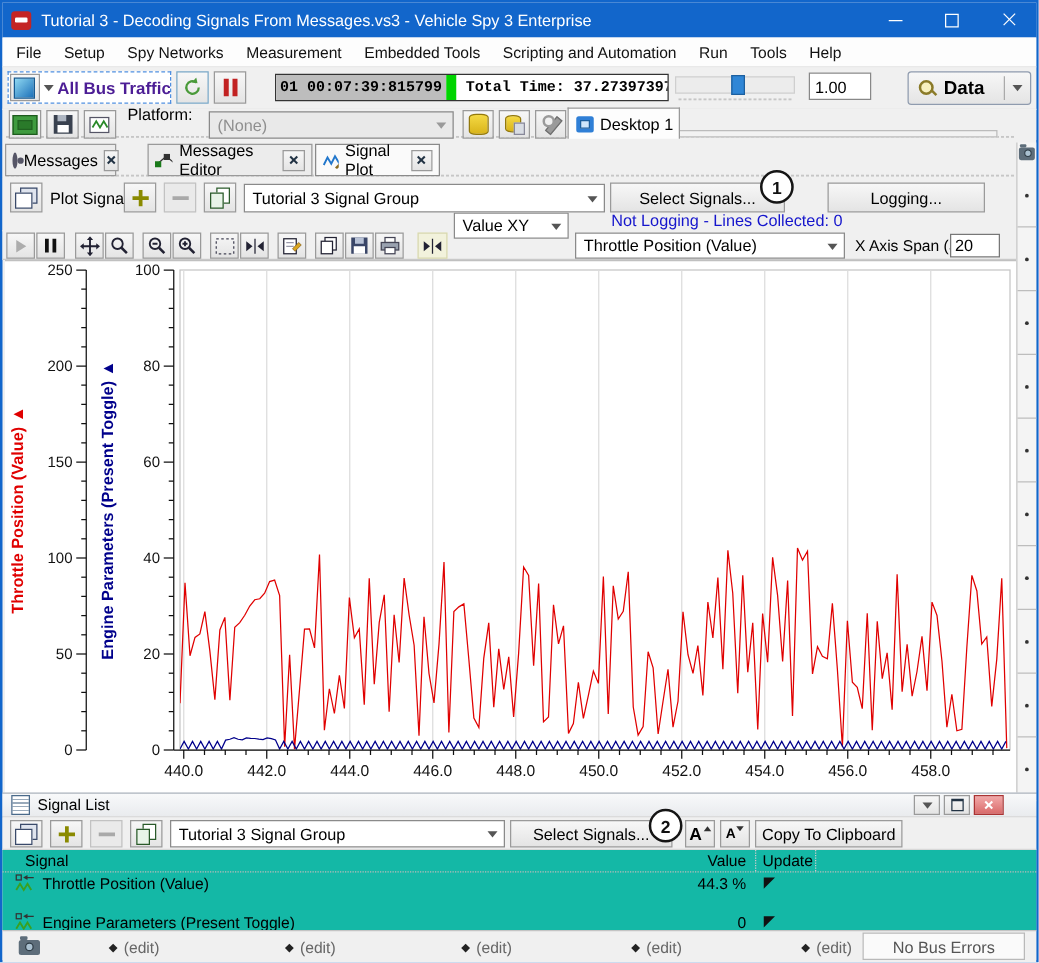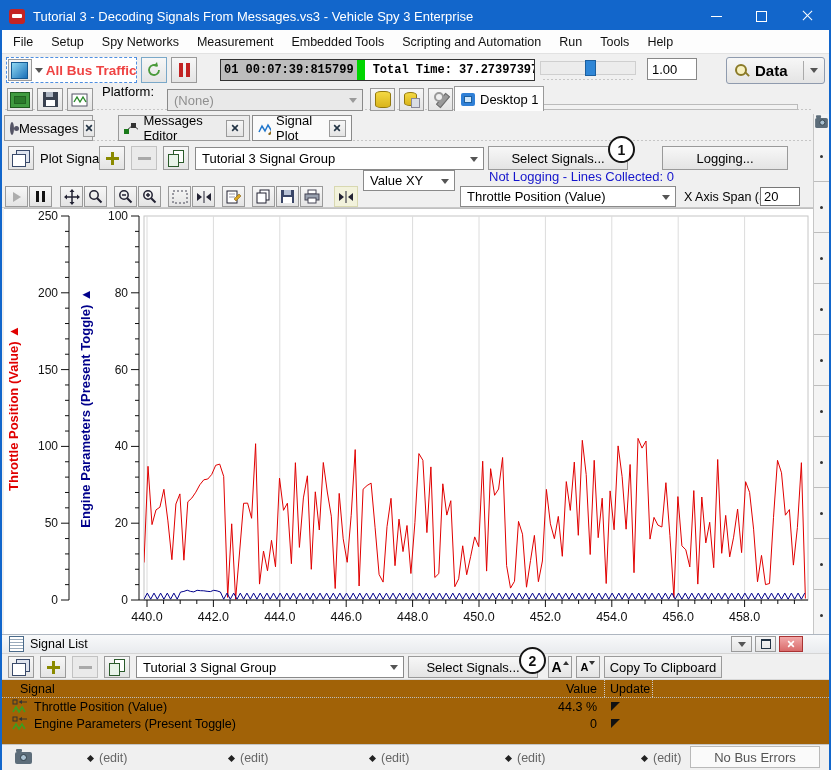--- a/index.html
+++ b/index.html
@@ -100,21 +100,21 @@
     <span class="menu-item">Tools</span>
     <span class="menu-item">Help</span>
   </div>
 
   <div class="abs" style="left:0;top:52px;width:827px;height:33px;background:#f0f0f0;border-bottom:1px solid #dadada"></div>
   <div class="abs" style="left:4px;top:55px;width:131px;height:26px;background:#fff;border:1px dashed #4f8fe0;display:flex;align-items:center;box-sizing:border-box">
     <div class="t3 btn" style="width:24px;height:22px;margin-left:1px">
       <div style="width:15px;height:15px;background:linear-gradient(135deg,#8fd8f2,#1b6fb8);border:1px solid #155a92"></div>
     </div>
     <div class="tri" style="margin:0 3px"></div>
-    <span style="font-size:13.5px;font-weight:bold;color:#ef4444;white-space:nowrap;overflow:hidden">All Bus Traffic</span>
+    <span style="font-size:13.5px;font-weight:bold;color:#4c1d95;white-space:nowrap;overflow:hidden">All Bus Traffic</span>
   </div>
   <div class="t3 btn" style="position:absolute;left:139px;top:55px;width:26px;height:26px;border-color:#7aa8c8">
     <svg width="16" height="16">
         <path d="M13 8a5 5 0 1 1-2-4" fill="none" stroke="#4a9a3a" stroke-width="1.8"></path>
         <path d="M11 0l1 4.5L7.5 4z" fill="#4a9a3a"></path>
       </svg>
   </div>
   <div class="t3 btn" style="position:absolute;left:169px;top:55px;width:26px;height:26px">
     <div style="display:flex;gap:3px">
       <div style="width:4px;height:14px;background:#c22222"></div>
@@ -539,42 +539,42 @@
       <div class="tri-up" style="margin:-8px 0 0 1px"></div>
   </div>
   <div class="t3 btn" style="position:absolute;left:574px;top:654px;width:24px;height:22px">
     <span style="font-size:11px;font-weight:bold">A</span>
       <div class="tri-dn-s" style="margin:-8px 0 0 1px"></div>
   </div>
   <div class="t3 btn" style="position:absolute;left:602px;top:654px;width:118px;height:22px;font-size:13px">
     <span>Copy To Clipboard</span>
   </div>
 
-  <div class="abs" style="left:0;top:678px;width:827px;height:64px;background:#a16207">
+  <div class="abs" style="left:0;top:678px;width:827px;height:64px;background:#14b8a6">
     <div style="position:absolute;left:0;top:0;width:827px;height:17px;border-bottom:1px dotted #bbb">
       <span style="position:absolute;left:18px;top:2px;font-size:12.5px">Signal</span>
       <span style="position:absolute;right:232px;top:2px;font-size:12.5px">Value</span>
       <span style="position:absolute;left:608px;top:2px;font-size:12.5px">Update</span>
       <div style="position:absolute;left:602px;top:0;height:17px;border-left:1px dotted #ccc"></div>
       <div style="position:absolute;left:650px;top:0;height:17px;border-left:1px dotted #ccc"></div>
     </div>
     <div style="position:absolute;left:0;top:18px;width:827px;height:17px">
       <svg style="position:absolute;left:10px;top:1px" width="18" height="15">
           <rect x="1" y="1" width="4" height="4" fill="none" stroke="#333"></rect>
           <line x1="15" y1="3" x2="9" y2="3" stroke="#333"></line>
           <path d="M6.5 3l3.5-2v4z" fill="#333"></path>
           <path d="M1 13l3-5 3 5 3-5 3 5" fill="none" stroke="#3aa020" stroke-width="1.5"></path>
         </svg>
       <span style="position:absolute;left:32px;top:2px;font-size:12.5px">Throttle Position (Value)</span>
       <span style="position:absolute;right:232px;top:2px;font-size:12.5px">44.3 %</span>
       <svg style="position:absolute;left:608px;top:3px" width="11" height="11">
           <path d="M1 1h9L1 10z" fill="#111"></path>
         </svg>
     </div>
-    <div style="position:absolute;left:0;top:35px;width:827px;height:17px">
+    <div style="position:absolute;left:0;top:49px;width:827px;height:17px">
       <svg style="position:absolute;left:10px;top:1px" width="18" height="15">
           <rect x="1" y="1" width="4" height="4" fill="none" stroke="#333"></rect>
           <line x1="15" y1="3" x2="9" y2="3" stroke="#333"></line>
           <path d="M6.5 3l3.5-2v4z" fill="#333"></path>
           <path d="M1 13l3-5 3 5 3-5 3 5" fill="none" stroke="#3aa020" stroke-width="1.5"></path>
         </svg>
       <span style="position:absolute;left:32px;top:2px;font-size:12.5px">Engine Parameters (Present Toggle)</span>
       <span style="position:absolute;right:232px;top:2px;font-size:12.5px">0</span>
       <svg style="position:absolute;left:608px;top:3px" width="11" height="11">
           <path d="M1 1h9L1 10z" fill="#111"></path>

